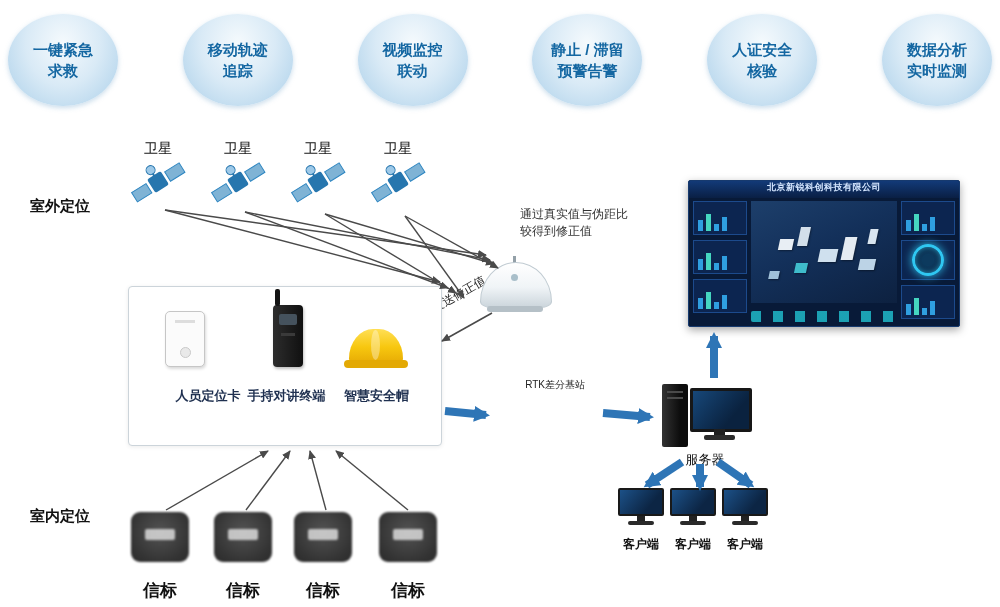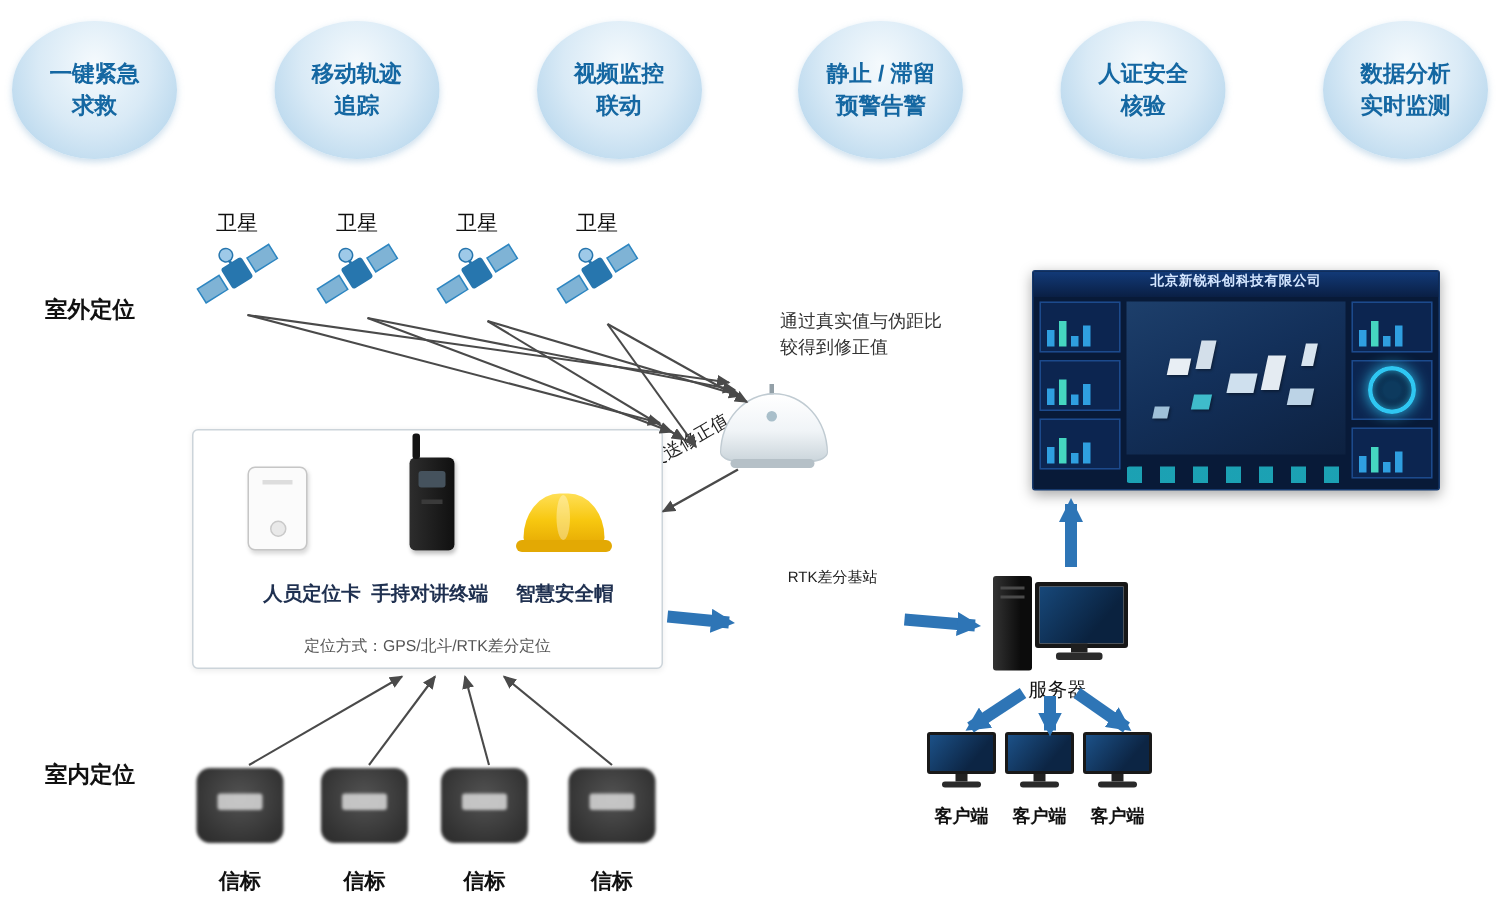--- a/index.html
+++ b/index.html
@@ -89,21 +89,21 @@
   .client .neck{width:8px;height:5px;background:#222;margin:0 auto;}
   .client .cbase{width:26px;height:4px;background:#2a2a2a;border-radius:2px;margin:0 auto;}
   .client-label{position:absolute;top:536px;width:58px;text-align:center;font-size:12px;font-weight:bold;color:#111;}
 
   
   .beacon{position:absolute;top:512px;width:58px;height:50px;border-radius:9px;
           background:radial-gradient(circle at 50% 40%,#535353 0%,#343434 70%,#2a2a2a 100%);
           filter:blur(1.2px);}
   .beacon i{position:absolute;left:14px;top:17px;width:30px;height:11px;background:#d9d9d9;
             opacity:.85;border-radius:2px;}
-  .beacon-label{position:absolute;top:579px;width:58px;text-align:center;font-size:14px;font-weight:bold;color:#111;}
+  .beacon-label{position:absolute;top:579px;width:58px;text-align:center;font-size:17px;font-weight:bold;color:#111;}
 
   
   .dashboard{position:absolute;left:688px;top:180px;width:270px;height:145px;background:#081a38;
              border:1px solid #173a6e;border-radius:2px;overflow:hidden;z-index:2;
              box-shadow:0 3px 9px rgba(0,0,0,.35);}
   .db-header{position:absolute;left:0;top:0;right:0;height:17px;
              background:linear-gradient(180deg,#123a78,#0a1f44);display:flex;align-items:flex-start;justify-content:center;font-weight:bold;}
   .db-title{font-size:9px;color:#d4e6ff;letter-spacing:.5px;white-space:nowrap;}
   .db-col{position:absolute;top:20px;width:56px;bottom:4px;}
   .db-left{left:3px}.db-right{right:3px}
@@ -243,21 +243,20 @@
         <i class="btn"></i>
     </div>
     <div class="helmet">
       <i class="dome"></i>
         <i class="ridge"></i>
         <i class="brim"></i>
     </div>
     <div class="dev-label" style="left:24px;width:110px;">人员定位卡</div>
     <div class="dev-label" style="left:115px;width:85px;">手持对讲终端</div>
     <div class="dev-label" style="left:205px;width:85px;">智慧安全帽</div>
-    <div class="method">定位方式：GPS/北斗/RTK差分定位</div>
   </div>
 
 
   <div class="server">
     <div class="tower">
         <i class="s1"></i>
         <i class="s2"></i>
       </div>
     <div class="mon"></div>
     <div class="neck"></div>

